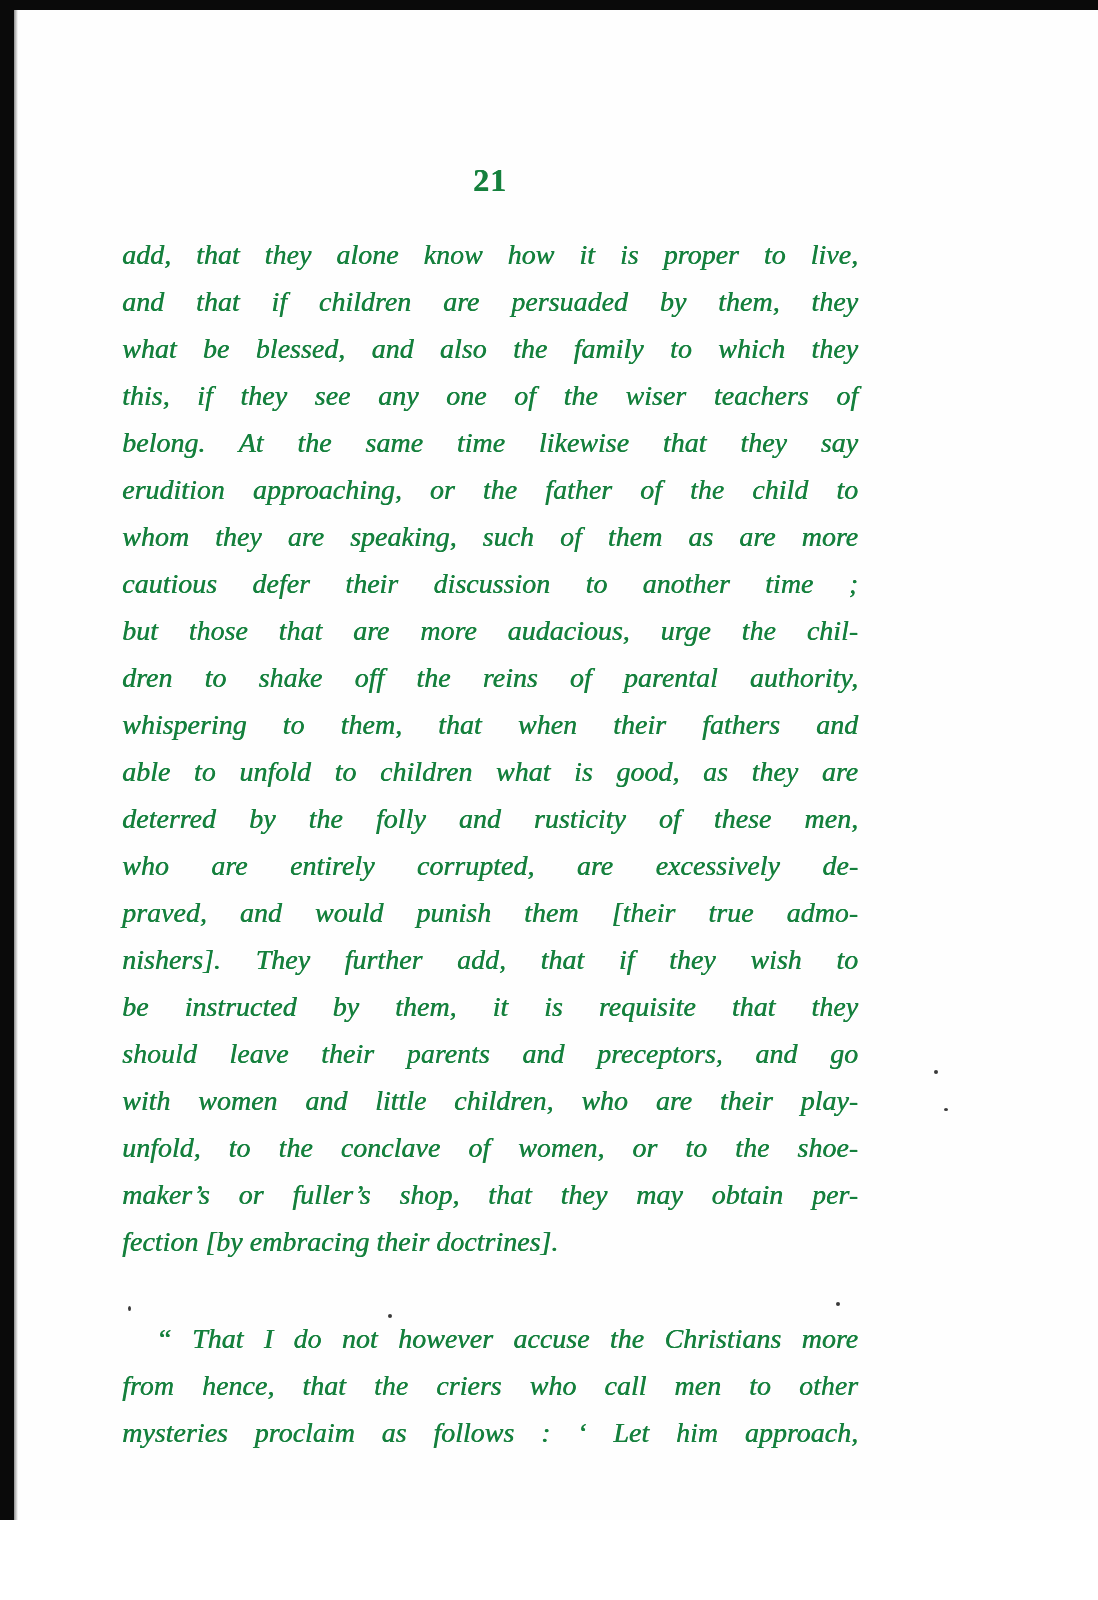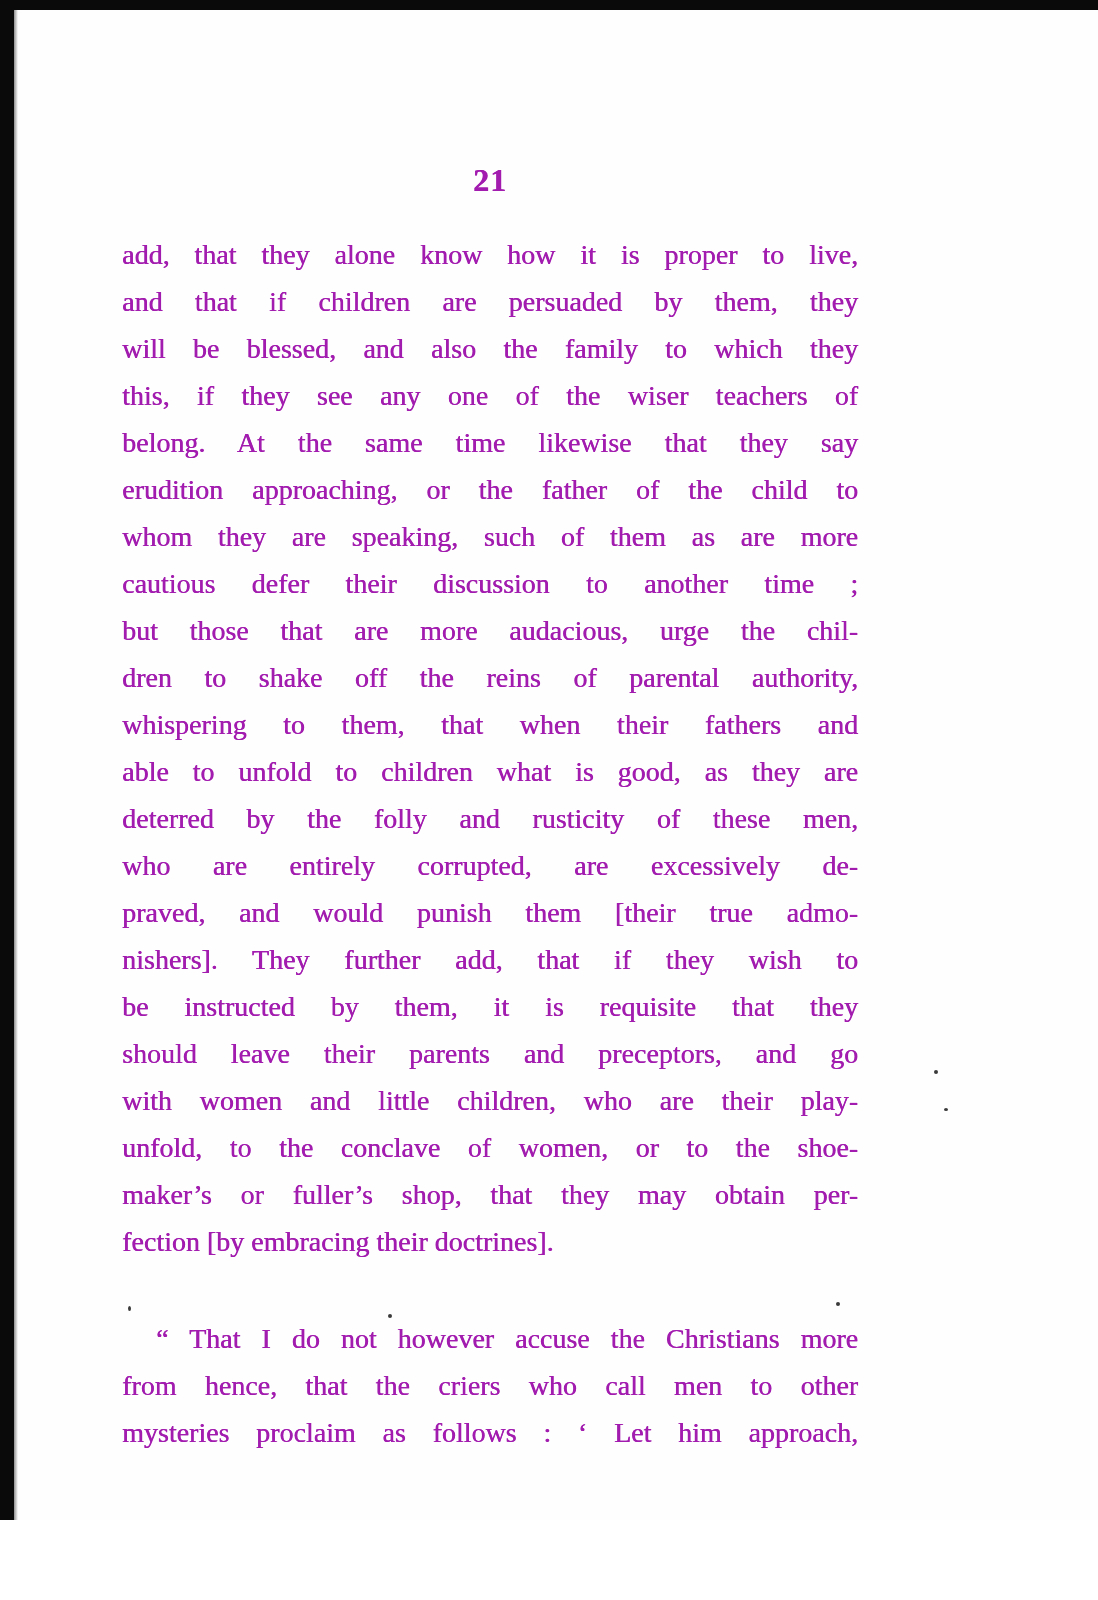--- a/index.html
+++ b/index.html
@@ -7,21 +7,21 @@
     padding: 0;
     background: #ffffff;
   }
   .page {
     position: relative;
     width: 1098px;
     height: 1520px;
     background: #fefefe;
     overflow: hidden;
     font-family: "Liberation Serif", serif;
-    color: #a21caf;
+    color: #15803d;
   }
   
   .edge-top {
     position: absolute;
     top: 0; left: 0;
     width: 1098px; height: 10px;
     background: #0a0a0a;
   }
   .edge-left {
     position: absolute;
@@ -46,20 +46,21 @@
     margin-top: 162px;
     text-align: center;
     font-size: 32px;
     font-weight: bold;
     letter-spacing: 1px;
     text-shadow: 0.4px 0 currentColor;
   }
   .text-body {
     margin-top: 32px;
     font-size: 28px;
+    font-style: italic;
   }
   .paragraph {
     margin: 0;
   }
   .paragraph.spaced {
     margin-top: 50px;
   }
   .line {
     height: 47px;
     line-height: 47px;
@@ -93,21 +94,21 @@
 <div class="page">
   <div class="edge-top"></div>
   <div class="edge-left"></div>
 
   <div class="content">
     <div class="page-number">21</div>
     <div class="text-body">
         <div class="paragraph">
           <div class="line">add, that they alone know how it is proper to live,</div>
           <div class="line">and that if children are persuaded by them, they</div>
-          <div class="line">will be blessed, and also the family to which they</div>
+          <div class="line">what be blessed, and also the family to which they</div>
           <div class="line">this, if they see any one of the wiser teachers of</div>
           <div class="line">belong. At the same time likewise that they say</div>
           <div class="line">erudition approaching, or the father of the child to</div>
           <div class="line">whom they are speaking, such of them as are more</div>
           <div class="line">cautious defer their discussion to another time ;</div>
           <div class="line">but those that are more audacious, urge the chil-</div>
           <div class="line">dren to shake off the reins of parental authority,</div>
           <div class="line">whispering to them, that when their fathers and</div>
           <div class="line">able to unfold to children what is good, as they are</div>
           <div class="line">deterred by the folly and rusticity of these men,</div>

